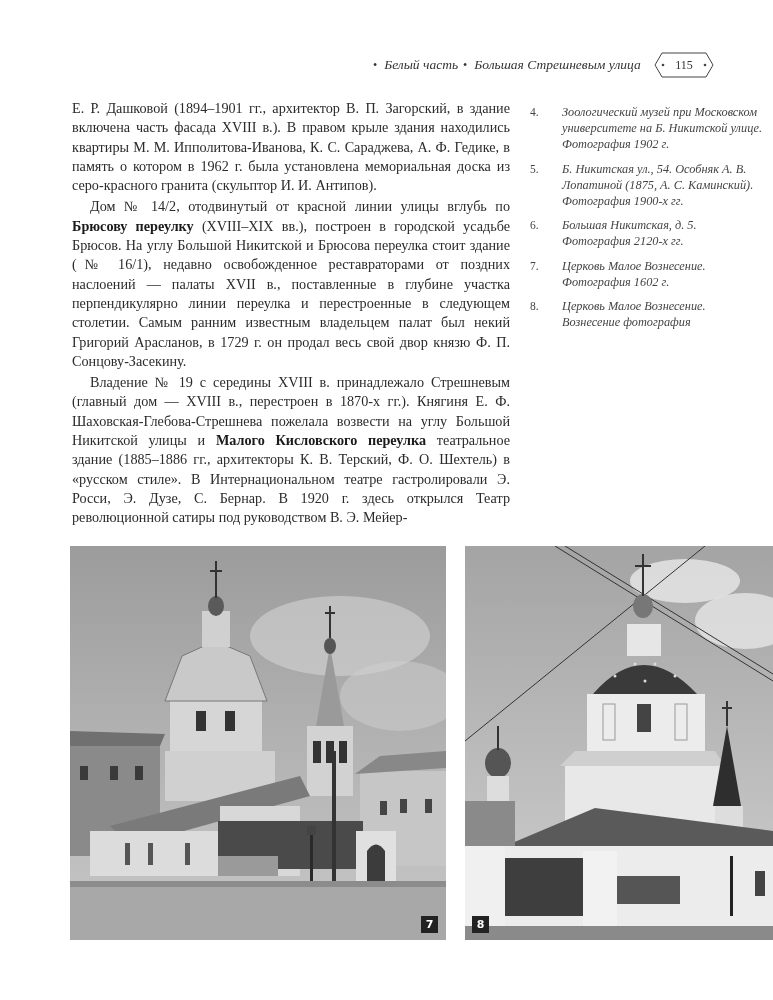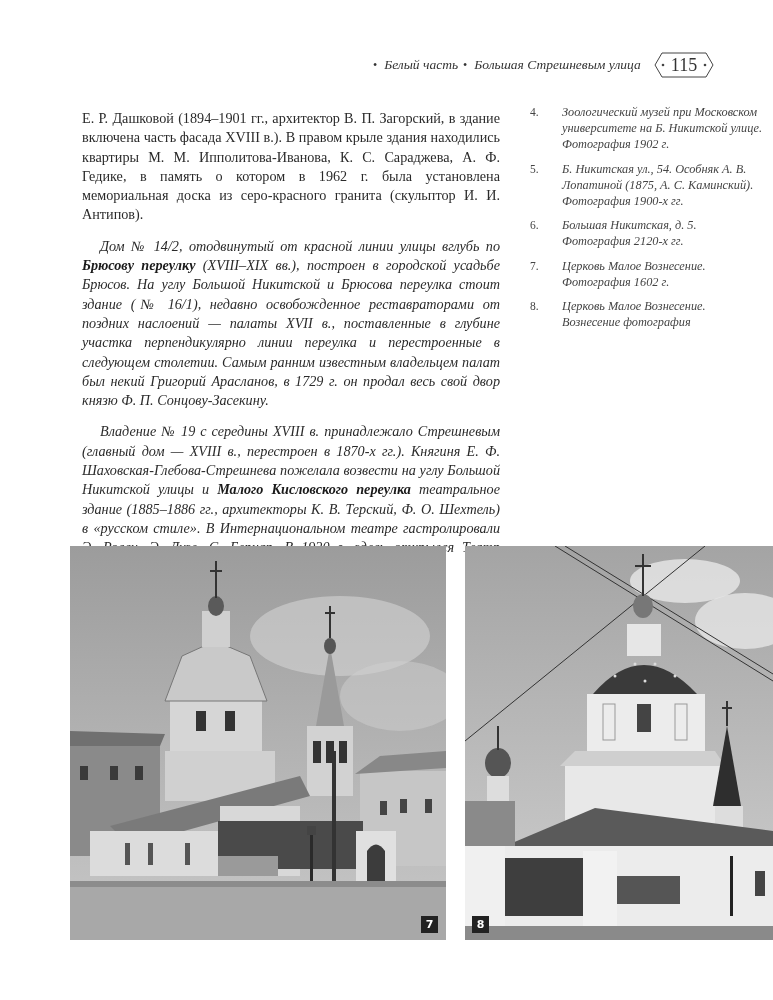--- a/index.html
+++ b/index.html
@@ -6,27 +6,27 @@
   body { width:773px; height:1000px; position:relative; overflow:hidden;
          font-family:"DejaVu Serif","Liberation Serif",serif; color:#2b2b2b; }
 
   .running-head { position:absolute; top:52px; left:368px; height:26px; width:350px;
     display:flex; align-items:center; font-style:italic; font-size:13.5px; color:#333;
     font-family:"Liberation Serif","DejaVu Serif",serif; }
   .running-head .dot { font-style:normal; font-size:12px; margin:0 7px 0 5px; }
   .page-badge { position:absolute; left:654px; top:52px; width:60px; height:26px; }
   .page-badge svg { position:absolute; left:0; top:0; }
   .page-badge .num { position:absolute; left:0; top:0; width:60px; height:26px; text-align:center;
-    line-height:26px; font-size:18px; color:#333; font-family:"Liberation Serif",serif; }
+    line-height:26px; font-size:12px; color:#333; font-family:"Liberation Serif",serif; }
 
   .main-text { position:absolute; left:70px; top:97px; width:442px;
     font-size:14.2px; line-height:19.3px; text-align:justify;
     font-family:"Liberation Serif","DejaVu Serif",serif; color:#2a2a2a; }
-  .main-text p { margin:12px; }
-  .main-text p.indent { text-indent:18px;font-style:italic; }
+  .main-text p { margin:2px; }
+  .main-text p.indent { text-indent:18px; }
   .main-text b { font-weight:bold; color:#1a1a1a; }
 
   .captions { position:absolute; left:530px; top:104px; width:235px;
     font-family:"Liberation Serif","DejaVu Serif",serif; font-style:italic;
     font-size:12.3px; line-height:16.2px; color:#444; }
   .caption { display:flex; margin-bottom:8px; }
   .caption .n { width:17px; flex:none; font-style:normal; font-size:11.5px; }
   .caption .t { flex:1;margin-left:15px; }
 
   .photo { position:absolute; overflow:hidden; background:#b8b8b8; }

